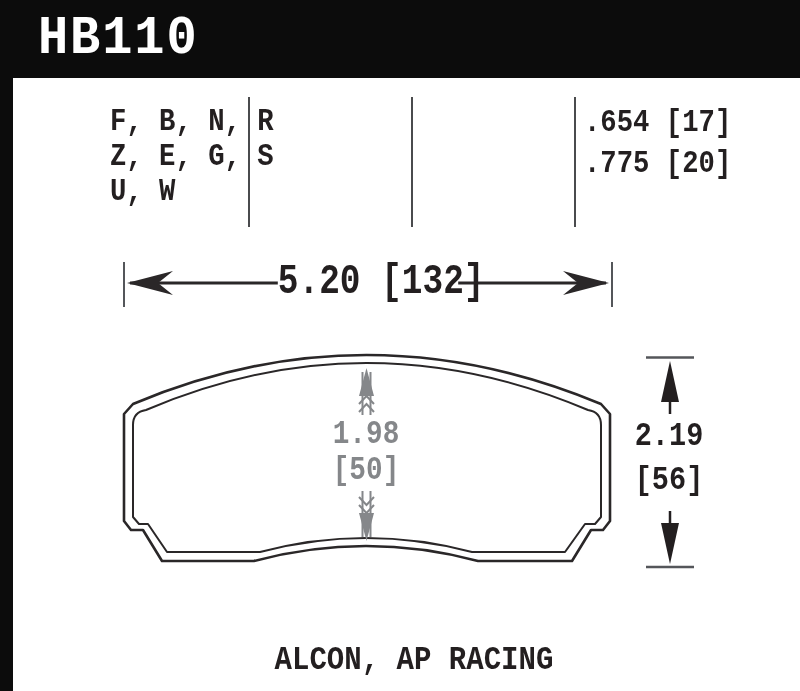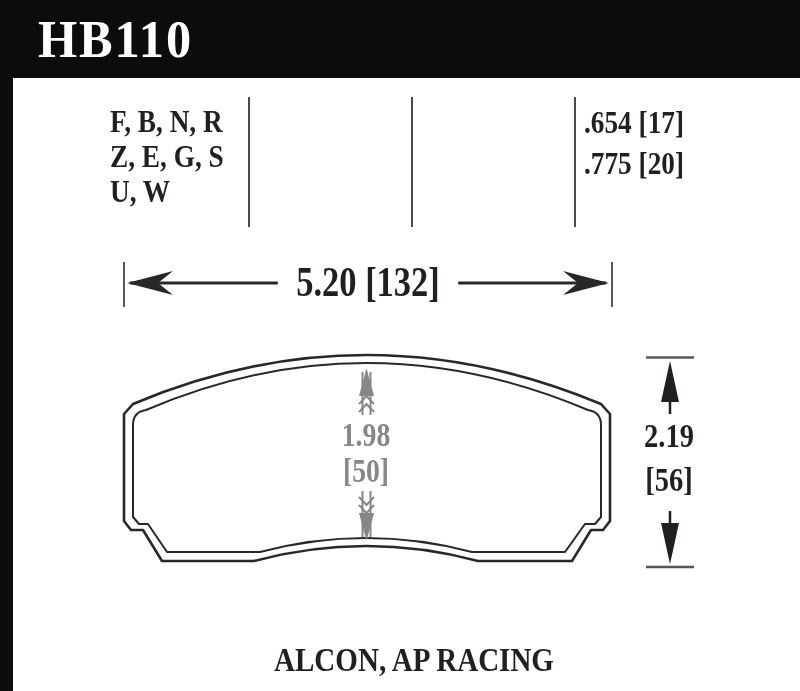--- a/index.html
+++ b/index.html
@@ -1,18 +1,18 @@
 <!DOCTYPE html>
 <html><head>
 <meta charset="utf-8">
 <style>
   html,body{margin:0;padding:0;background:#ffffff;}
   .canvas{
     position:relative;width:800px;height:691px;background:#ffffff;overflow:hidden;
-    font-family:Liberation Serif, serif;color:#231f20;
+    font-family:Liberation Mono, monospace;color:#231f20;
   }
   .abs{position:absolute;}
   .header-bar{left:0;top:0;width:800px;height:78px;background:#0c0c0c;}
   .part-number{
     left:38px;top:0;height:78px;line-height:78px;color:#ffffff;
     font-size:53px;font-weight:700;letter-spacing:2px;
     transform:scaleX(0.95);transform-origin:0 50%;
   }
   .left-strip{left:0;top:78px;width:13px;height:613px;background:#0c0c0c;}
   .compounds{

